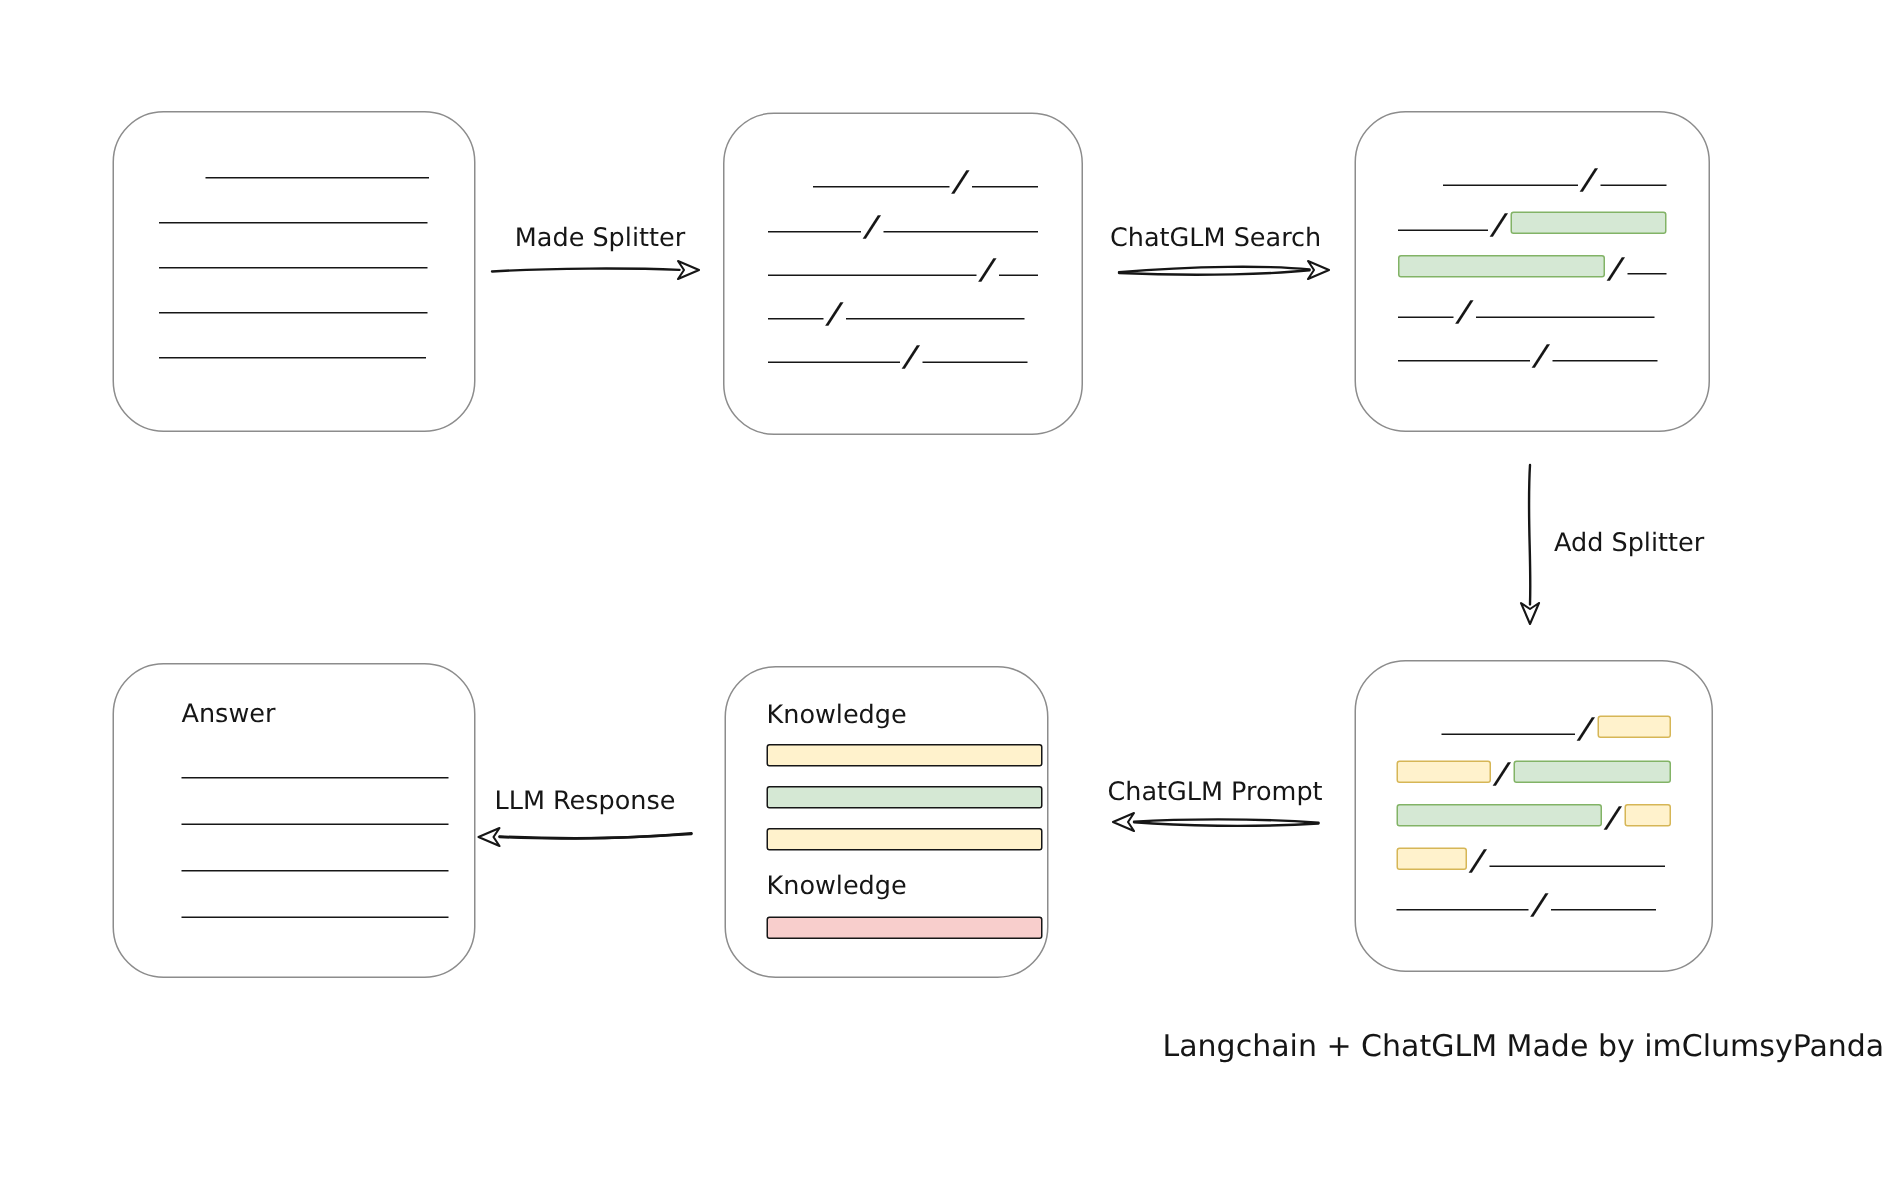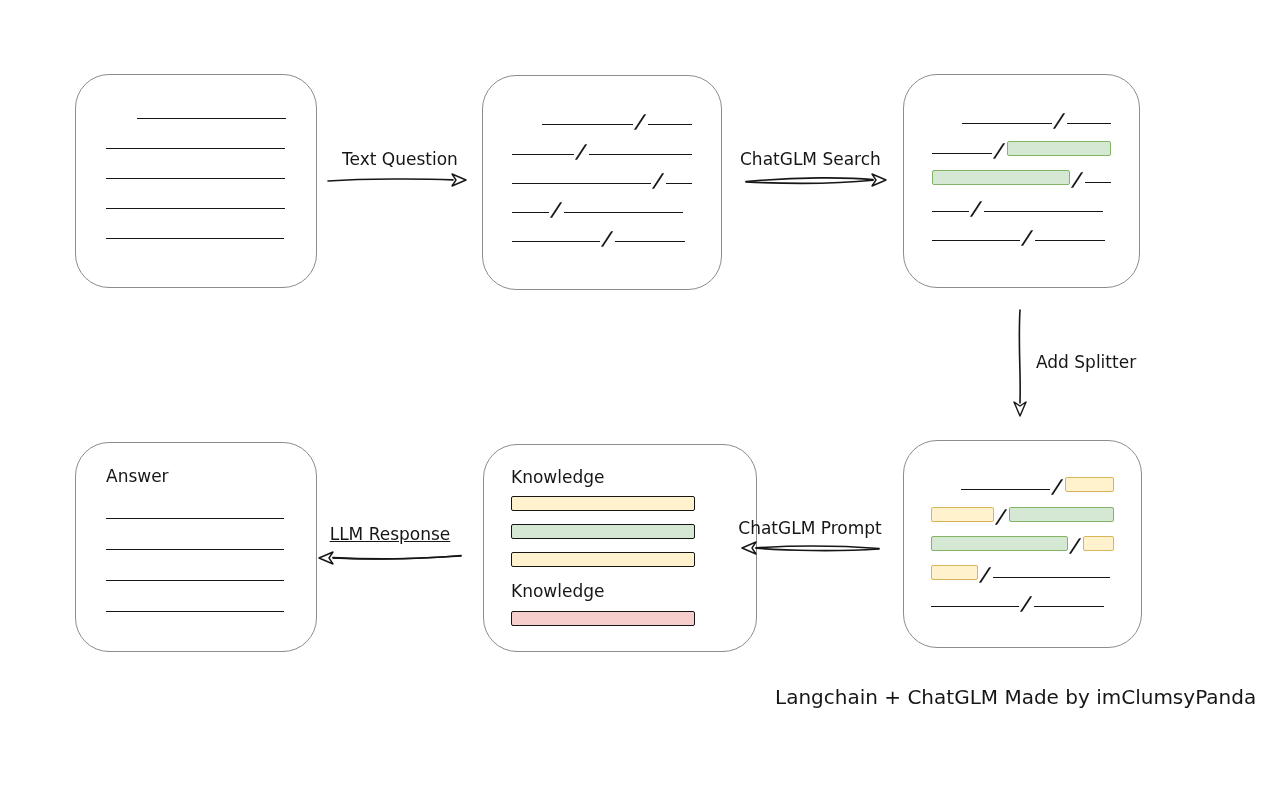--- a/index.html
+++ b/index.html
@@ -11,22 +11,22 @@
   }
   
   .doc-box {
     position:absolute; box-sizing:border-box; background:#fff;
     border:1.3px solid var(--box-border); border-radius:34px;
   }
   #box-source  { left:75px;  top:74px;  width:242px; height:214px; padding:17px 29px 0 30px; }
   #box-split   { left:482px; top:75px;  width:240px; height:215px; padding:23px 28px 0 29px; }
   #box-matched { left:903px; top:74px;  width:237px; height:214px; padding:23px 28px 0 28px; }
   #box-context { left:903px; top:440px; width:239px; height:208px; padding:23px 27px 0 27px; }
-  #box-prompt  { left:483px; top:444px; width:274px; height:208px; padding:22px 24px 0 27px; }
-  #box-answer  { left:75px;  top:442px; width:242px; height:210px; padding:23px 29px 0 30px; }
+  #box-prompt  { left:483px; top:444px; width:216px; height:208px; padding:22px 24px 0 27px; }
+  #box-answer  { left:75px;  top:442px; width:242px; height:210px; padding:23px 29px 0 45px; }
 
   
   .crow { display:flex; align-items:flex-end; height:29.3px; }
   #box-source .crow { height:30px; }
   .tline { display:inline-block; height:0; border-bottom:1.7px solid var(--ink); margin-bottom:3px; }
   .sp    { display:inline-block; }
   .slash {
     display:inline-block; font:bold 19px/14px "DejaVu Sans", sans-serif;
     font-style:italic; transform:skewX(-8deg); margin:0 4px; color:var(--ink);
   }
@@ -53,21 +53,21 @@
   #arr-vector   { left:742px; top:169px; }
   #arr-context  { left:1010px; top:308px; }
   #arr-generate { left:740px; top:538px; }
   #arr-llm      { left:316px; top:547px; }
 
   .flabel { position:absolute; font-size:17px; line-height:21px; color:var(--ink); text-align:center; white-space:nowrap; }
   #lbl-split    { left:330px;  top:149px; width:140px; }
   #lbl-vector   { left:740px;  top:149px; width:140px; }
   #lbl-context  { left:1036px; top:352px; text-align:left; }
   #lbl-generate { left:735px;  top:518px; width:150px; }
-  #lbl-llm      { left:320px;  top:524px; width:140px;text-decoration:underline; }
+  #lbl-llm      { left:320px;  top:524px; width:140px; }
 
   #caption { position:absolute; left:775px; top:686px; width:400px; text-align:center;
              font-size:20px; line-height:22px; color:var(--ink); white-space:nowrap; }
 </style>
 </head>
 <body>
 
 <div class="canvas">
 
   <div class="doc-box" id="box-source">
@@ -224,20 +224,20 @@
     <path class="aline" d="M139,10.5 C95,7.2 45,8 16,9.8"></path>
     <path class="aline" d="M139,11 C95,13.8 45,12.5 16,10.2"></path>
     <path class="ahead" d="M16,4 L2,10 L16,16 L12,10 Z"></path>
   </svg>
   <svg class="arrow" id="arr-llm" width="148" height="22">
     <path class="aline" d="M145,8.5 C100,12.5 50,12.2 17,10.6"></path>
     <path class="aline" d="M145,9 C105,11.5 55,13 17,11"></path>
     <path class="ahead" d="M17,5 L3,11 L17,17 L13,11 Z"></path>
   </svg>
 
-  <div class="flabel" id="lbl-split">Text Question</div>
+  <div class="flabel" id="lbl-split">Made Splitter</div>
   <div class="flabel" id="lbl-vector">ChatGLM Search</div>
   <div class="flabel" id="lbl-context">Add Splitter</div>
   <div class="flabel" id="lbl-generate">ChatGLM Prompt</div>
   <div class="flabel" id="lbl-llm">LLM Response</div>
 
   <div id="caption">Langchain + ChatGLM Made by imClumsyPanda</div>
 </div>
 
 </body></html>

